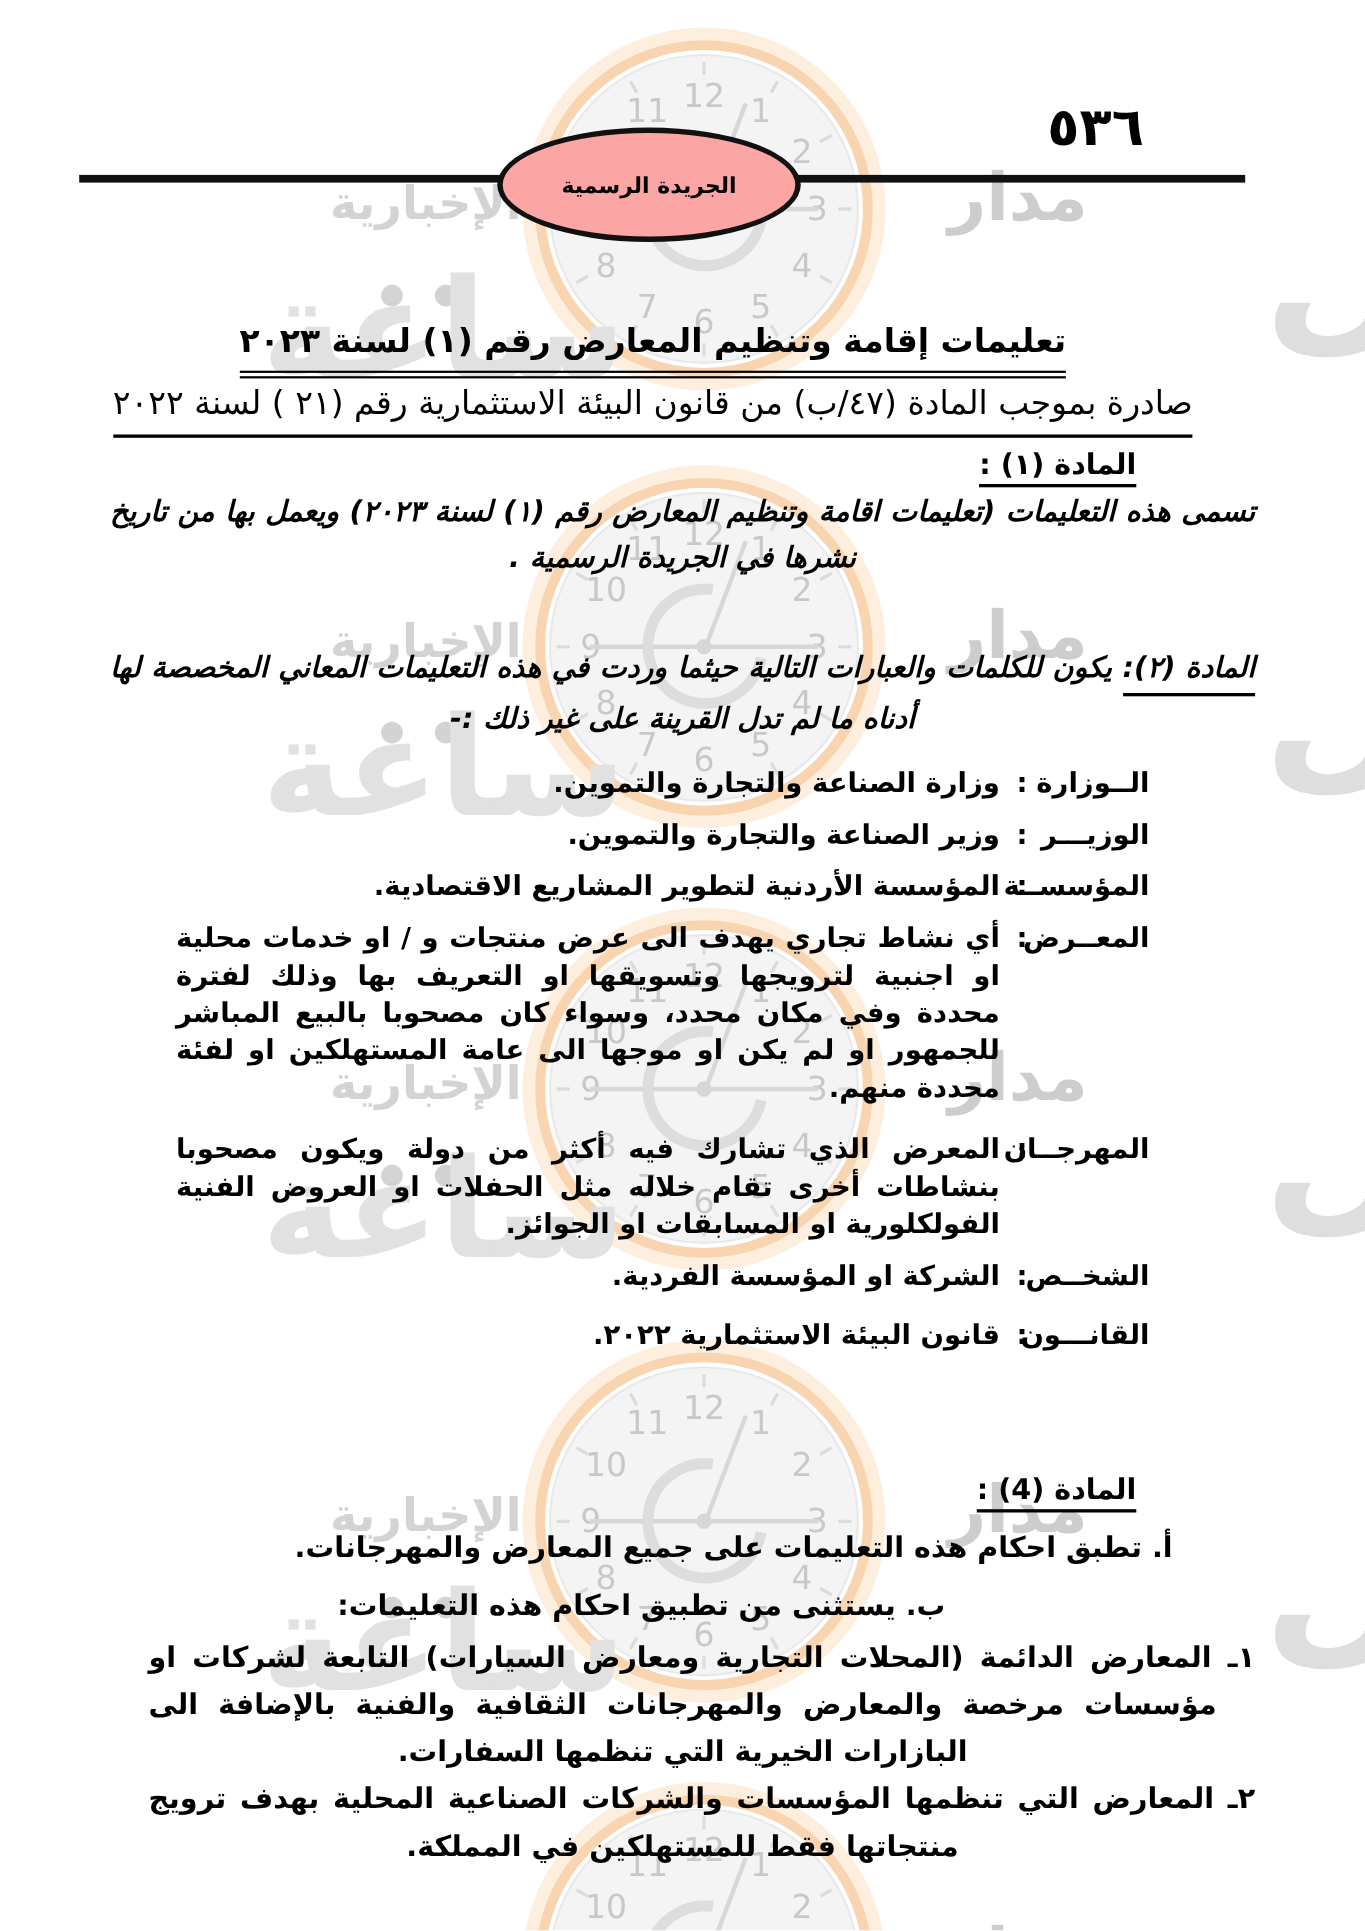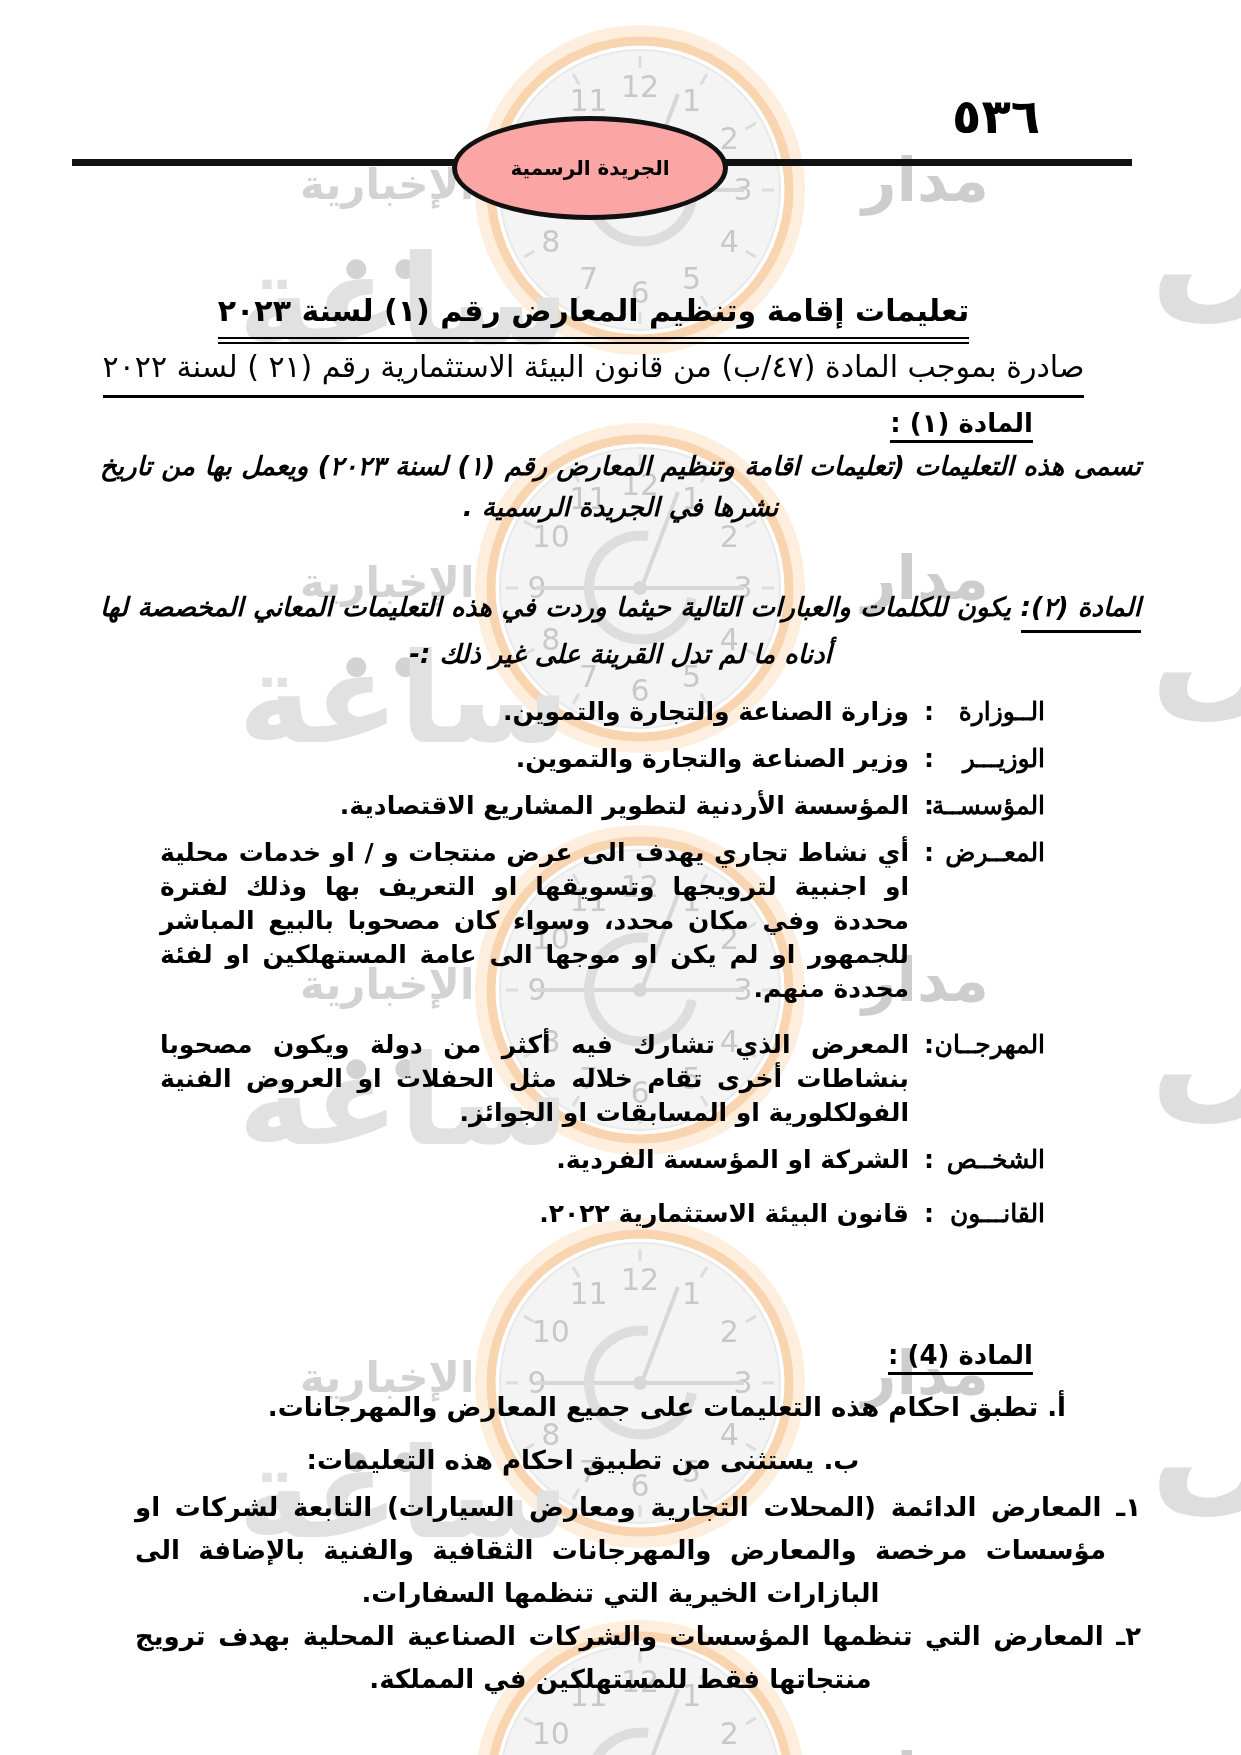--- a/index.html
+++ b/index.html
@@ -29,21 +29,21 @@
   .titles{position:absolute;top:252px;left:96px;right:150px;text-align:center;line-height:46px;margin-top:36px;}
   .t1{display:inline-block;font-size:30px;font-weight:800;border-bottom:7px double #000;padding-bottom:3px;}
   .t2{display:inline-block;font-size:30px;font-weight:400;border-bottom:3px solid #000;padding-bottom:5px;}
   .bodytext{position:absolute;top:408px;right:100px;left:100px;font-size:26px;font-weight:700;}
   .art-head{margin:0 108px 0 0;text-align:right;}
   .hu{display:inline-block;border-bottom:3px solid #000;padding-bottom:2px;font-weight:700;}
   .para{margin:3px 0 0 0;line-height:41px;text-align:justify;text-align-last:center;font-style:italic;}
   .para.intro{margin-top:58px;line-height:42px;}
   .deflist{margin-top:20px;font-size:25px;}
   .defrow{display:flex;padding-right:96px;line-height:34px;margin-bottom:13px;}
-  .defrow .term{width:96px;flex:0 0 96px;text-align:right;font-family:Liberation Serif, serif;}
+  .defrow .term{width:96px;flex:0 0 96px;text-align:right;}
   .defrow .colon{width:40px;flex:0 0 40px;text-align:center;}
   .defrow .def{flex:1;text-align:right;margin-left:60px;}
   .defrow .def.multi{text-align:justify;text-align-last:right;}
   .defrow.gap-lg{margin-bottom:22px;}
   .defrow.gap-xl{margin-bottom:20px;}
   .art3-head{margin:109px 108px 0 0;}
   .clause{margin:14px 75px 0 0;line-height:36px;text-align:right;}
   .clause.b{margin-top:17px;text-align:center;}
   .items{margin-top:8px;line-height:43px;}
   .items p{margin:0;padding:0 35px 0 35px;text-indent:-35px;text-align:justify;text-align-last:center;}

